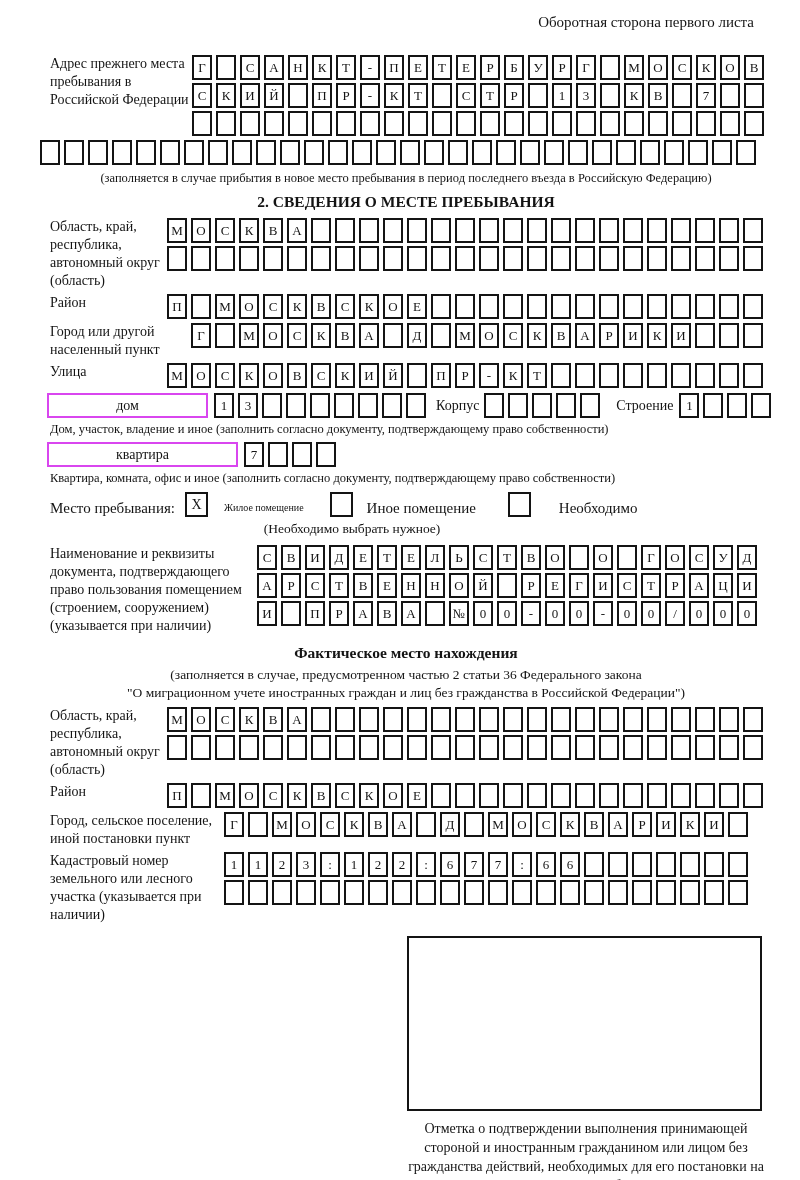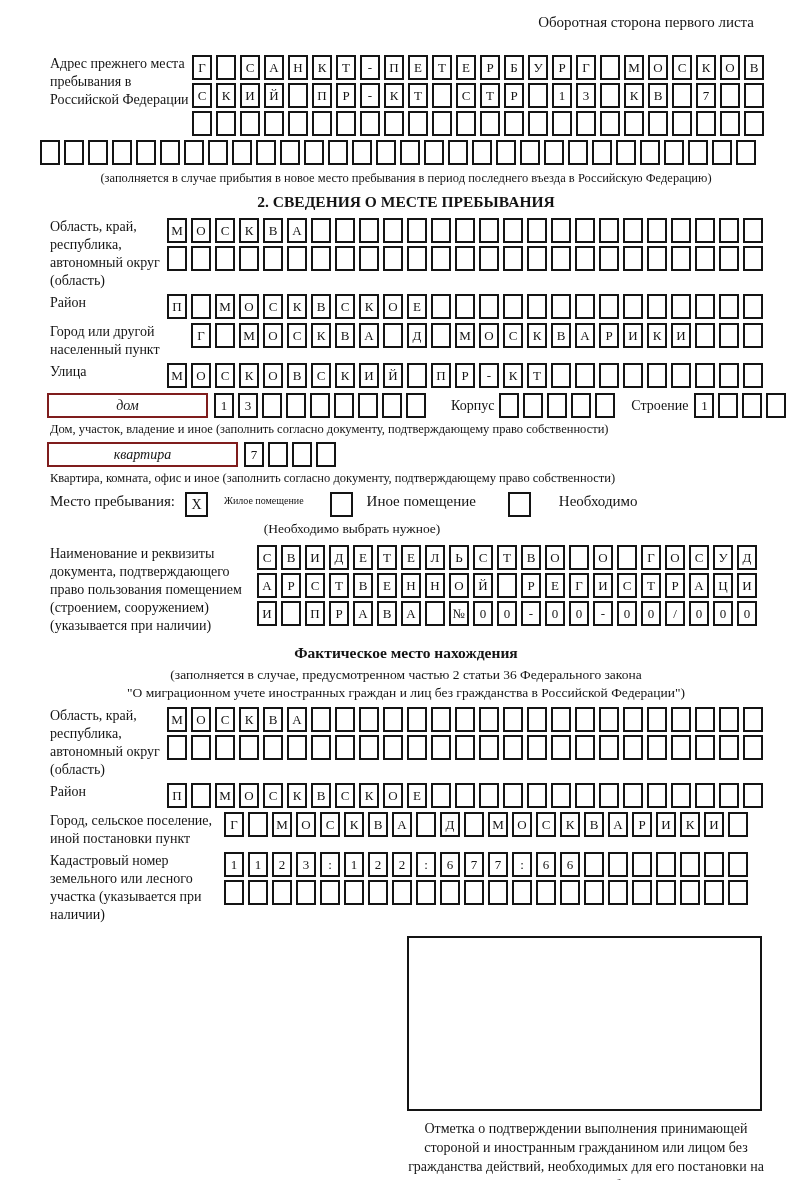--- a/index.html
+++ b/index.html
@@ -16,22 +16,22 @@
   .w174{ flex:0 0 174px; }
   .w200{ flex:0 0 200px; }
   .grids{ display:flex; flex-direction:column; gap:3px; }
   .grid{ display:flex; gap:4px; }
   .cell{
     width:16px;height:21px;border:2px solid #141414;flex:0 0 auto;
     display:flex;align-items:center;justify-content:center;
     font-size:13px;line-height:1;
   }
   .rect{
-    border:2px solid #7f1d1d;height:21px;display:flex;align-items:center;
-    justify-content:center;font-size:14px;flex:0 0 auto;font-style:italic;
+    border:2px solid #d946ef;height:21px;display:flex;align-items:center;
+    justify-content:center;font-size:14px;flex:0 0 auto;
   }
   .cbox{
     width:19px;height:21px;border:2px solid #141414;flex:0 0 auto;
     display:flex;align-items:center;justify-content:center;font-size:14px;
   }
   .cap{ font-size:12.5px; line-height:16px; }
   .title{ font-weight:bold; text-align:center; font-size:15.5px; }
   .note{ text-align:center; font-size:13.5px; line-height:18px; }
 </style>
 </head>
@@ -318,21 +318,21 @@
         <div class="cell">1</div>
         <div class="cell">3</div>
         <div class="cell"></div>
         <div class="cell"></div>
         <div class="cell"></div>
         <div class="cell"></div>
         <div class="cell"></div>
         <div class="cell"></div>
         <div class="cell"></div>
       </div>
-    <div class="lbl" style="margin:0 5px 0 25px">Корпус</div>
+    <div class="lbl" style="margin:0 5px 0 10px">Корпус</div>
     <div class="grid">
         <div class="cell"></div>
         <div class="cell"></div>
         <div class="cell"></div>
         <div class="cell"></div>
         <div class="cell"></div>
       </div>
     <div class="lbl" style="margin:0 6px 0 16px">Строение</div>
     <div class="grid">
         <div class="cell">1</div>
@@ -347,21 +347,21 @@
     <div class="rect" style="width:187px">квартира</div>
     <div class="grid" style="margin-left:6px">
         <div class="cell">7</div>
         <div class="cell"></div>
         <div class="cell"></div>
         <div class="cell"></div>
       </div>
   </div>
   <div class="cap" style="margin:3px 0 0 38px">Квартира, комната, офис и иное (заполнить согласно документу, подтверждающему право собственности)</div>
 
-  <div class="frow" style="margin:6px 0 0 38px;align-items:flex-start">
+  <div class="frow" style="margin:6px 0 0 38px;align-items:flex-end">
     <div class="lbl" style="font-size:15px">Место пребывания:</div>
     <div class="cbox" style="margin-left:10px">X</div>
     <div class="lbl" style="font-size:10px;margin-left:16px">Жилое помещение</div>
     <div class="cbox" style="margin-left:26px"></div>
     <div class="lbl" style="font-size:15px;margin-left:14px">Иное помещение</div>
     <div class="cbox" style="margin-left:32px"></div>
     <div class="lbl" style="font-size:15px;margin-left:28px">Необходимо</div>
   </div>
   <div class="cap" style="margin:4px 0 0 170px;width:340px;text-align:center;font-size:13.5px">(Необходимо выбрать нужное)</div>
 

